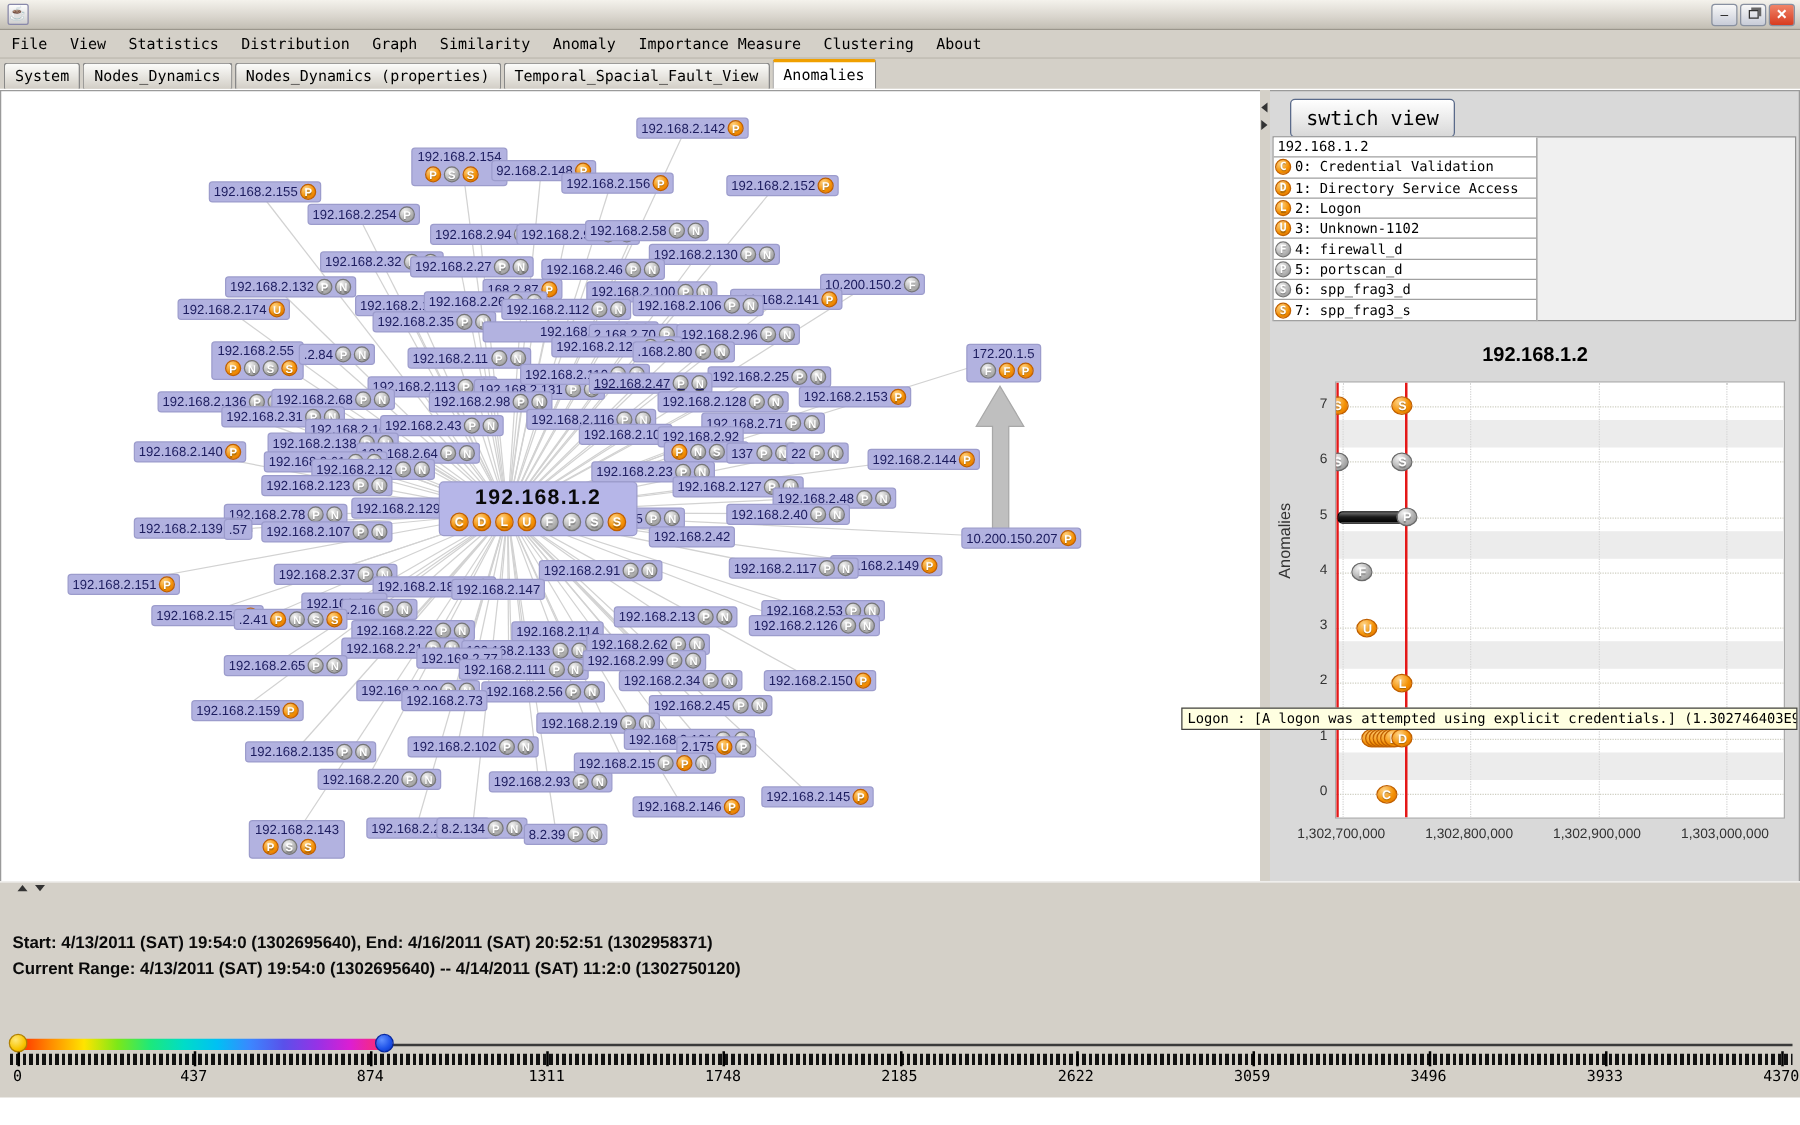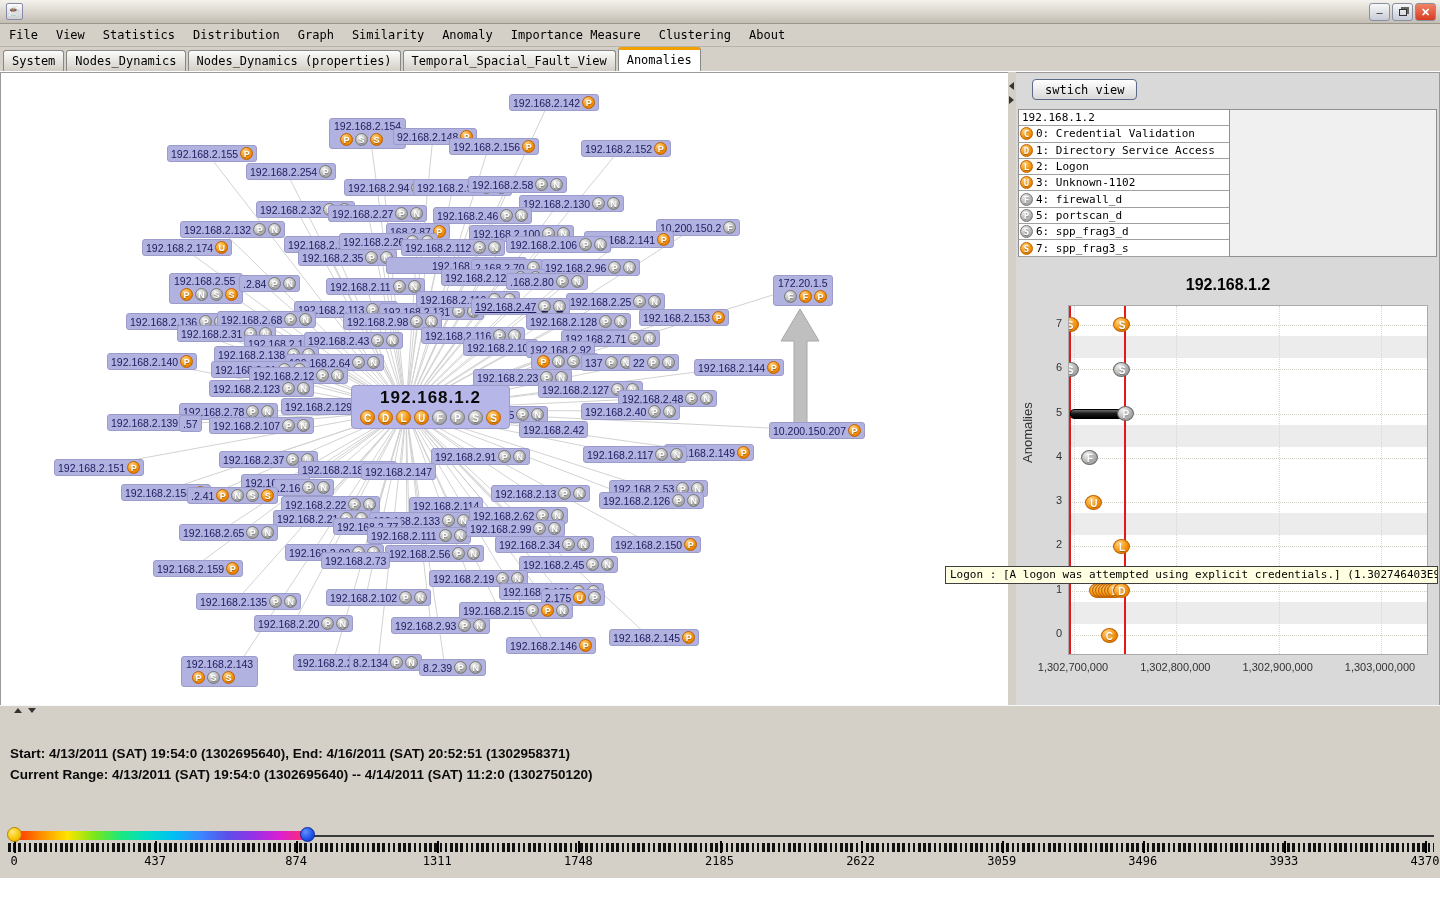--- a/index.html
+++ b/index.html
@@ -58,22 +58,22 @@
   .tri-left  { top:10px; border-top:4px solid transparent; border-bottom:4px solid transparent; border-right:5px solid #333; }
   .tri-right { top:24px; border-top:4px solid transparent; border-bottom:4px solid transparent; border-left:5px solid #333; }
   .hsplit { position:absolute; left:0; top:705px; width:1440px; height:8px; background:#d4d0c8;
     border-top:1px solid #f8f8f8; z-index:8; }
   .hsplit .tri-up   { position:absolute; left:14px; top:2px; border-left:4px solid transparent; border-right:4px solid transparent; border-bottom:5px solid #333; }
   .hsplit .tri-down { position:absolute; left:28px; top:2px; border-left:4px solid transparent; border-right:4px solid transparent; border-top:5px solid #333; }
 
   
   .right-panel { position:absolute; left:1016px; top:72px; width:424px; height:633px; background:#d9d9d9;
     border-top:1px solid #9a9a9a; border-right:1px solid #9a9a9a; }
-  .switch-btn { position:absolute; left:16px; top:6px; height:21px; padding:0 12px;
-    font-family:"DejaVu Sans Mono", monospace; font-size:12px; color:#000;
+  .switch-btn { position:absolute; left:16px; top:6px; height:31px; padding:0 12px;
+    font-family:"DejaVu Sans Mono", monospace; font-size:16px; color:#000;
     background:linear-gradient(#ffffff,#d8d8d8); border:1px solid #5a6a8a; border-radius:4px; }
   .legend-box { position:absolute; left:2px; top:36px; width:419px; height:148px; background:#f0f0f0;
     border:1px solid #909090; }
   .legend-table { width:211px; border-right:1px solid #909090; background:#fff; }
   .legend-row { display:flex; align-items:center; height:16.3px; border-bottom:1px solid #a0a0a0;
     font-family:"DejaVu Sans Mono", monospace; font-size:11px; color:#000; padding-left:1px; gap:3px; white-space:nowrap; overflow:hidden; }
   .legend-row.header { padding-left:3px; }
 
   .chart-title { position:absolute; left:2px; top:203px; width:420px; text-align:center;
     font-weight:bold; font-size:16px; color:#000; }
@@ -831,21 +831,21 @@
     <div class="gnode" style="left: 348px; top: 581px;">
       <span>8.2.134</span>
       <span class="badge g">P</span>
       <span class="badge g">N</span>
     </div>
     <div class="gnode" style="left: 418px; top: 586px;">
       <span>8.2.39</span>
       <span class="badge g">P</span>
       <span class="badge g">N</span>
     </div>
-    <div class="gnode below" style="left: 180px; top: 583px; justify-content: center;">
+    <div class="gnode below" style="left: 198px; top: 583px; justify-content: center;">
       <span>192.168.2.143</span>
       <span class="brow">
         <span class="badge o">P</span>
         <span class="badge g">S</span>
         <span class="badge o">S</span>
       </span>
     </div>
   </div>
 
 <div class="vsplit">

